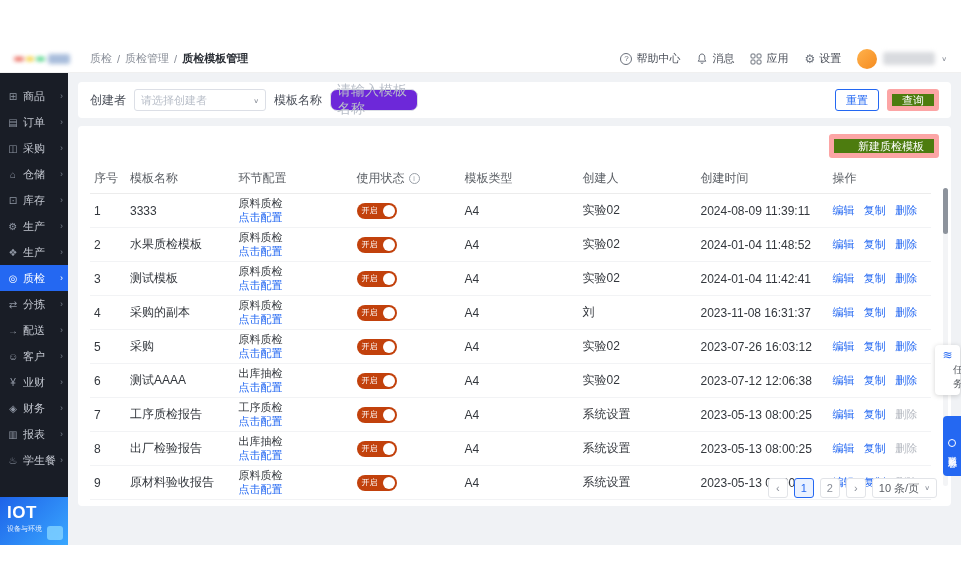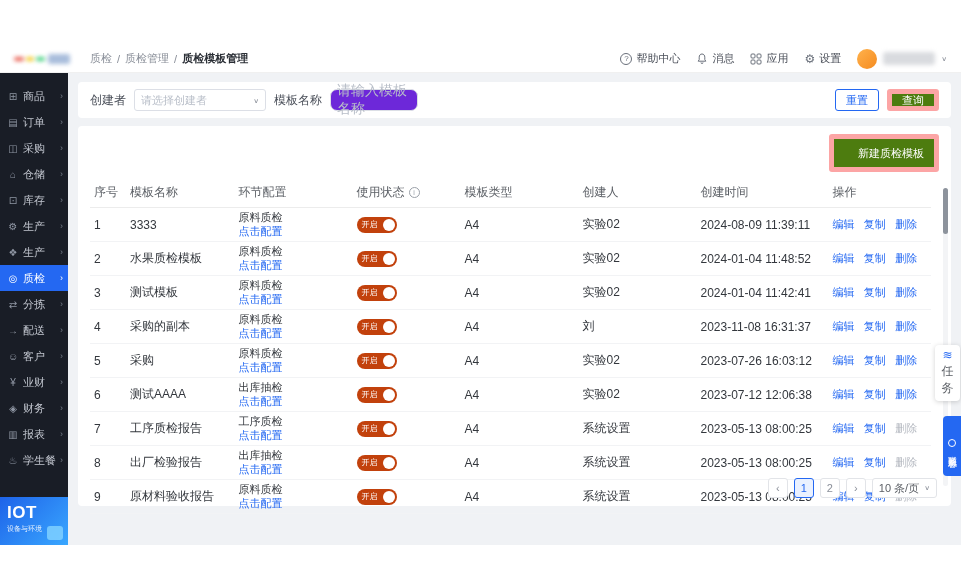--- a/index.html
+++ b/index.html
@@ -60,21 +60,21 @@
            display:flex; align-items:center; padding:0 6px; font-size:14px; color:#b8bec8; }
   .f-btns { margin-left:auto; display:flex; gap:8px;align-items:flex-end; }
   .btn { height:22px; padding:0 10px; border-radius:3px; font-size:11px; display:inline-flex;
          align-items:center; cursor:pointer; }
   .btn-plain { background:#fff; border:1px solid #2468f2; color:#2468f2; }
   .btn-primary { background:#4d7c0f; border:5px solid #fca5a5; color:#fff;font-family:Liberation Serif, serif; }
 
   .table-card { margin-top:8px; height:380px; background:#fff; border-radius:4px;
                 padding:8px 12px; position:relative; }
   .card-top { display:flex; justify-content:flex-end; margin-bottom:6px; }
-  .btn-new { height:38px;padding-left:24px; }
+  .btn-new { height:24px;padding-left:24px; }
 
   table { width:99%; border-collapse:collapse; table-layout:fixed; }
   th { text-align:left; font-weight:normal; font-size:12px; color:#5c6066; padding:6px 4px;
        border-bottom:1px solid #ececec; }
   td { font-size:12px; color:#33373d; padding:3px 4px; border-bottom:1px solid #f2f3f5; height:27px; }
   .col-no{width:36px}.col-stage{width:118px}.col-status{width:108px}.col-type{width:118px}
   .col-creator{width:118px}.col-created{width:132px}.col-actions{width:102px}
   .th-flex { display:flex; align-items:center; gap:4px; }
   .info-i { width:11px; height:11px; border:1px solid #9aa0a8; border-radius:50%; color:#9aa0a8;
             font-size:7px; display:inline-flex; align-items:center; justify-content:center; cursor:pointer; }
@@ -96,21 +96,21 @@
            display:inline-flex; align-items:center; justify-content:center; color:#8a8f99;
            cursor:pointer; padding:0 4px; }
   .p-btn.active { border-color:#2468f2; color:#2468f2; background:#eaf1ff; }
   .p-size { height:20px; border:1px solid #e2e4e8; border-radius:3px; background:#fff; padding:0 6px;
             display:inline-flex; align-items:center; gap:5px; color:#5c6066; cursor:pointer; }
 
   
   .float-task { position:absolute; right:1px; top:345px; width:25px; background:#fff; border-radius:4px;
                 box-shadow:0 1px 5px rgba(0,0,0,.18); padding:4px 2px; text-align:center; cursor:pointer; z-index:4; }
   .float-task .ft-ic { display:block; color:#2468f2; font-size:12px; line-height:12px; }
-  .float-task .ft-label { display:block; font-size:12px; color:#5c6066; margin-top:2px; }
+  .float-task .ft-label { display:block; font-size:10px; color:#5c6066; margin-top:2px;margin-left:16px; }
   .float-service { position:absolute; right:0; top:416px; width:18px; height:60px; background:#2468f2;
                    border-radius:4px 0 0 4px; color:#fff; display:flex; flex-direction:column;
                    align-items:center; justify-content:center; gap:2px; cursor:pointer; z-index:4; }
   .fs-ic { width:8px; height:8px; border:1px solid #fff; border-radius:50%; flex:none; }
   .fs-label { writing-mode:vertical-rl; text-orientation:upright; font-size:9px; letter-spacing:1px; line-height:1; }
 </style>
 </head>
 <body>
 
 <div class="page">

